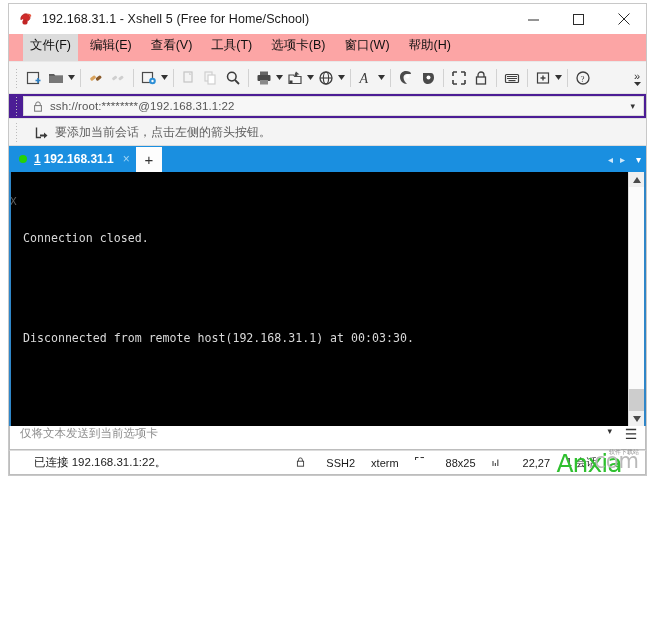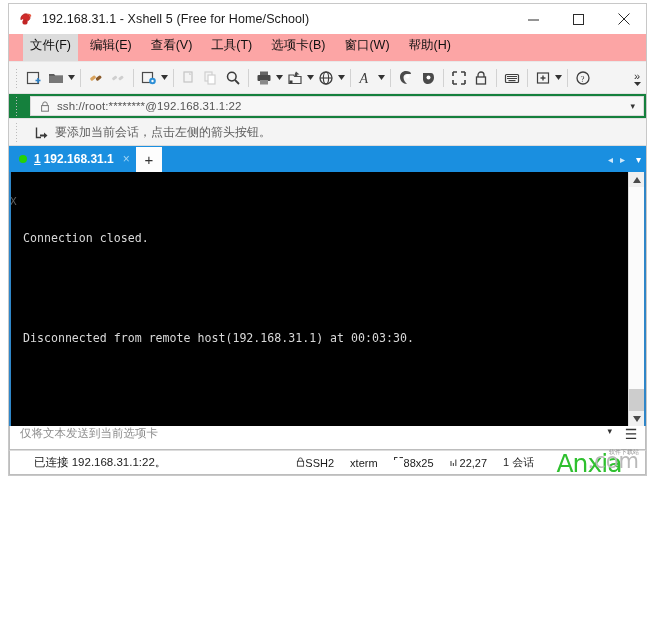--- a/index.html
+++ b/index.html
@@ -134,27 +134,26 @@
     flex-direction: column;
     align-items: center;
     justify-content: center;
     font-size: 11px;
     color: #333;
   }
 
   
   .addressbar {
     height: 24px;
-    background: #15803d;
+    background: #4c1d95;
     display: flex;
     align-items: center;
     flex: 0 0 auto;
     padding-left: 4px;
     border-bottom: 1px solid #e2e2e2;
-    gap: 7px;
   }
   .addr-field {
     flex: 1 1 auto;
     height: 20px;
     background: #f7f7f7;
     border: 1px solid #dadada;
     display: flex;
     align-items: center;
     margin-right: 2px;
     box-sizing: border-box;
@@ -361,21 +360,21 @@
     color: #1a1a1a;
     padding-left: 24px;
     white-space: nowrap;
   }
   .st-cell {
     font-size: 11px;
     color: #1a1a1a;
     display: flex;
     align-items: flex-end;
     white-space: nowrap;
-    gap: 0;
+    gap: 21px;
   }
   .st-gap-a { margin-left: 130px; }
   .st-gap { margin-left: 16px; }
   .watermark {
     position: absolute;
     right: 6px;
     top: 50%;
     transform: translateY(-50%);
     display: flex;
   }

